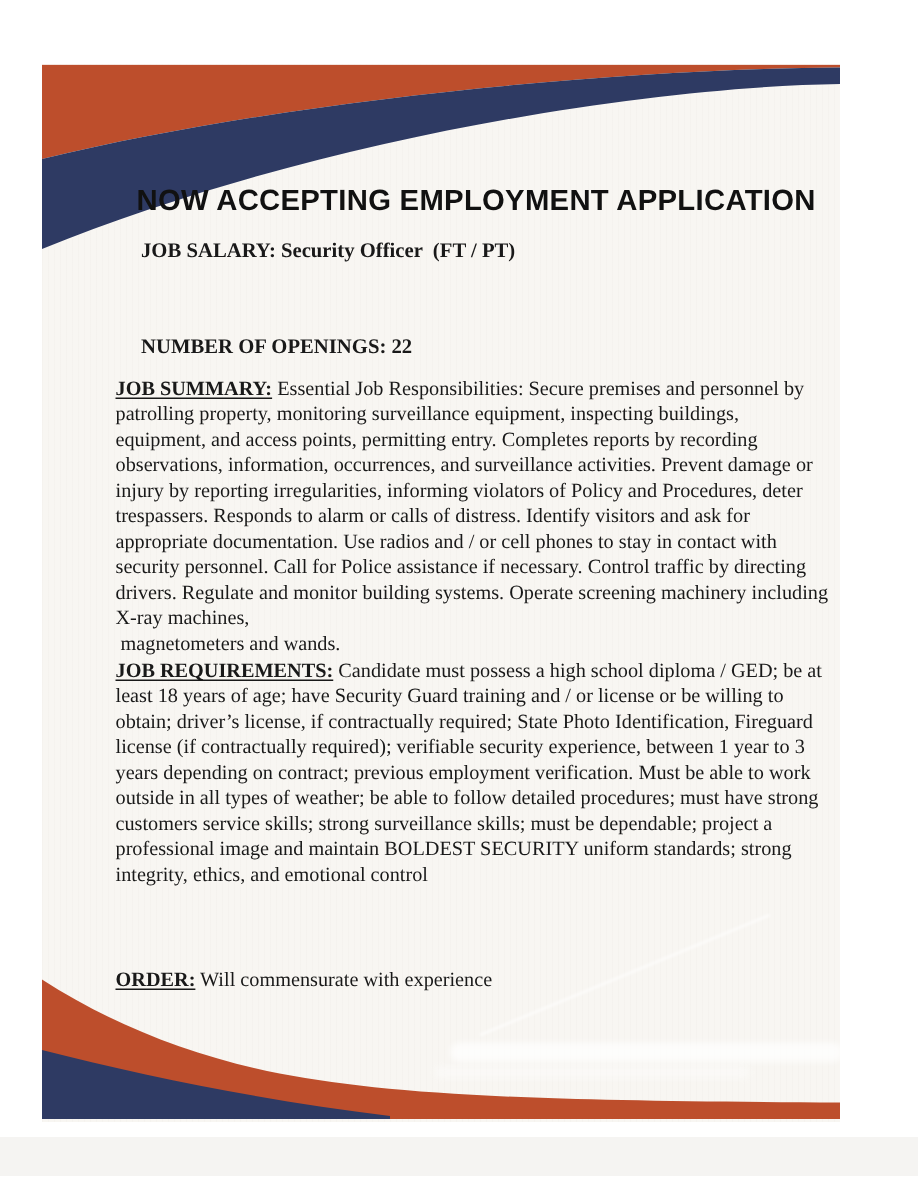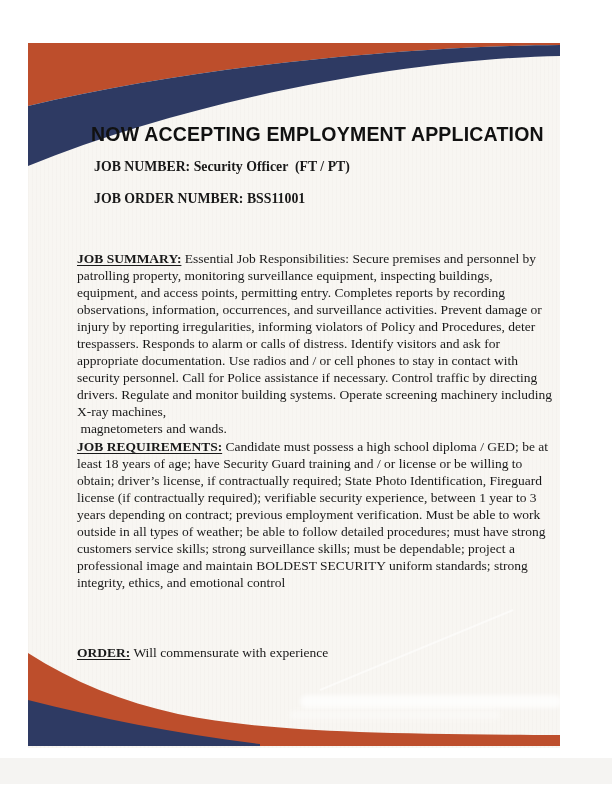--- a/index.html
+++ b/index.html
@@ -65,24 +65,24 @@
 <div class="page">
 
   <svg class="deco-top" width="532" height="130" viewBox="0 0 532 130">
     <path d="M0,0 H532 V2 C390,3 170,22 0,63 Z" fill="#bd4e2c"></path>
     <path d="M0,63 C170,22 390,3 532,2 V13 C400,15 180,50 0,123 Z" fill="#2e3a63"></path>
   </svg>
 
   <div class="heading">NOW ACCEPTING EMPLOYMENT APPLICATION</div>
 
   <div class="field" style="top:115px">
-    <span class="field-label">JOB NUMBER:</span><span class="field-value"> Security Officer  (FT / PT)</span>
+    <span class="field-label">JOB SALARY:</span><span class="field-value"> Security Officer  (FT / PT)</span>
   </div>
-  <div class="field" style="top:147px">
-    <span class="field-label">JOB ORDER NUMBER:</span><span class="field-value"> BSS11001</span>
+  <div class="field" style="top:179px">
+    <span class="field-label">NUMBER OF OPENINGS</span><span class="field-value">: 22</span>
   </div>
 
   <div class="sec" style="top:207px">
     <span class="sec-label">JOB SUMMARY:</span><span class="sec-text"> Essential Job Responsibilities: Secure premises and personnel by patrolling property, monitoring surveillance equipment, inspecting buildings, equipment, and access points, permitting entry. Completes reports by recording observations, information, occurrences, and surveillance activities. Prevent damage or injury by reporting irregularities, informing violators of Policy and Procedures, deter trespassers. Responds to alarm or calls of distress. Identify visitors and ask for appropriate documentation. Use radios and / or cell phones to stay in contact with security personnel. Call for Police assistance if necessary. Control traffic by directing drivers. Regulate and monitor building systems. Operate screening machinery including X-ray machines,
  magnetometers and wands.</span>
   </div>
 
   <div class="sec" style="top:395px">
     <span class="sec-label">JOB REQUIREMENTS:</span><span class="sec-text"> Candidate must possess a high school diploma / GED; be at least 18 years of age; have Security Guard training and / or license or be willing to obtain; driver’s license, if contractually required; State Photo Identification, Fireguard license (if contractually required); verifiable security experience, between 1 year to 3 years depending on contract; previous employment verification. Must be able to work outside in all types of weather; be able to follow detailed procedures; must have strong customers service skills; strong surveillance skills; must be dependable; project a professional image and maintain BOLDEST SECURITY uniform standards; strong integrity, ethics, and emotional control</span>
   </div>

